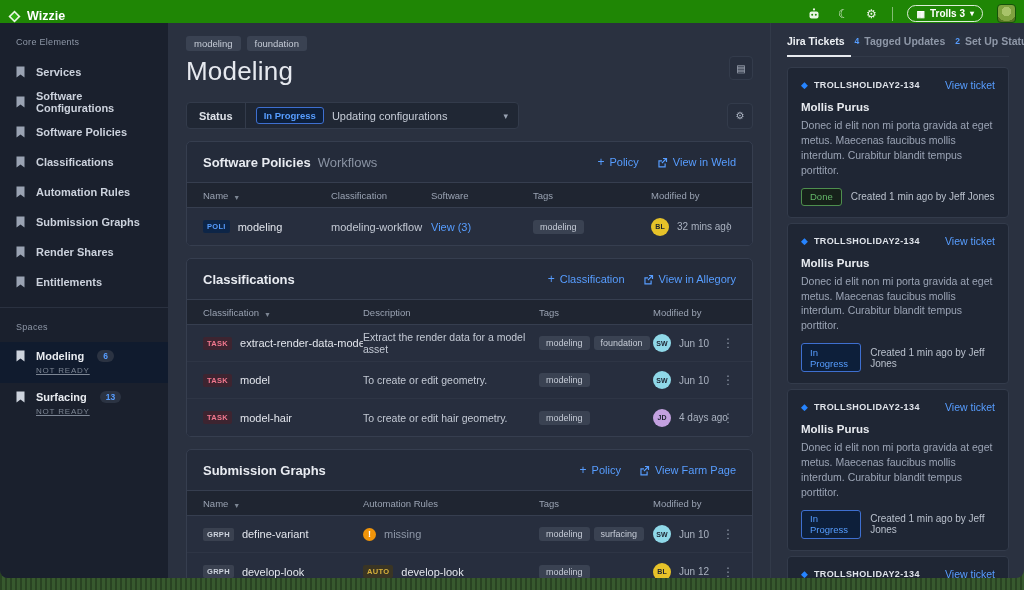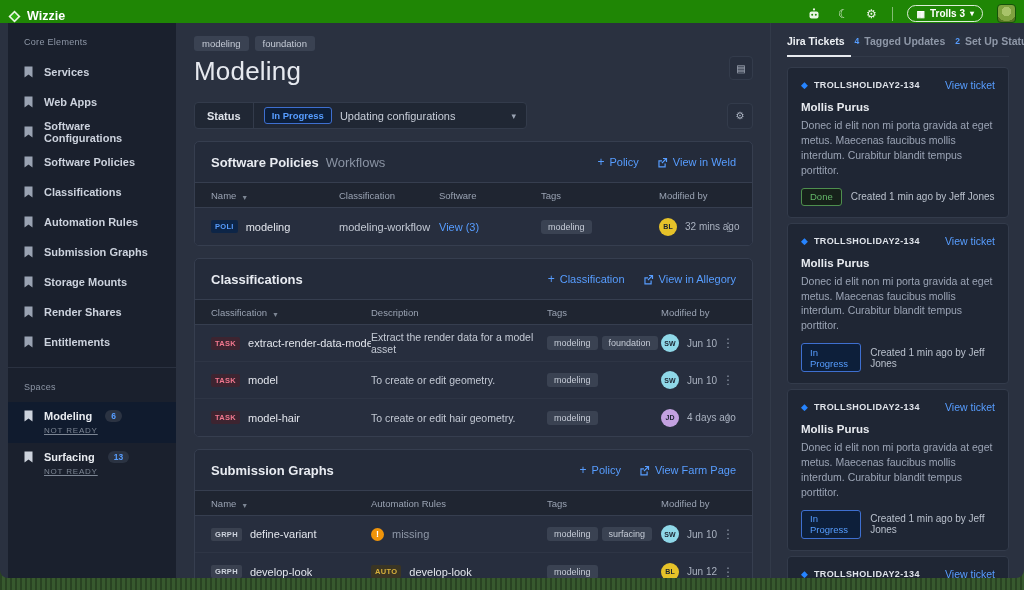--- a/index.html
+++ b/index.html
@@ -19,21 +19,21 @@
   
   .topbar{height:23px;background:var(--topbar);display:flex;align-items:flex-end;padding:0 8px;flex:0 0 23px;}
   .brand{display:flex;align-items:center;gap:6px;color:#fff;font-size:12.5px;font-weight:bold;}
   .topbar-right{margin-left:auto;display:flex;align-items:center;gap:14px;}
   .top-icon{color:#eaf6e4;font-size:12px;line-height:1;cursor:pointer;width:14px;text-align:center;}
   .top-sep{width:1px;height:14px;background:rgba(255,255,255,.45);}
   .team-pill{display:flex;align-items:center;gap:5px;border:1.5px solid rgba(255,255,255,.85);border-radius:10px;height:17px;padding:0 8px;color:#fff;font-size:10px;font-weight:bold;cursor:pointer;}
   .team-pill .g{font-size:9px;} .team-pill .c{font-size:8px;}
   .user-avatar{width:19px;height:19px;border-radius:4px;border:1px solid #14530a;background:radial-gradient(circle at 50% 38%,#a8c36a 0 35%,#7fa23f 36% 70%,#567722 71%);cursor:pointer;}
   
-  .shell{flex:1;display:flex;min-height:0;padding-left:8px;}
+  .shell{flex:1;display:flex;min-height:0;}
   .sidebar{width:168px;flex:0 0 168px;background:var(--sidebar_bg);display:flex;flex-direction:column;overflow:hidden;}
   .side-label{font-size:9px;color:var(--text_dim);padding:14px 16px 10px;letter-spacing:.3px;}
   .side-item{display:flex;align-items:center;gap:11px;height:30px;padding:0 16px;color:#ccd2dd;font-size:11px;font-weight:bold;cursor:pointer;}
   .bm{flex:0 0 9px;color:#9aa3b3;display:flex;}
   .side-divider{height:1px;background:#2a3140;margin-top:10px;}
   .space-item{padding:8px 16px;cursor:pointer;}
   .space-item.active{background:var(--selected_bg);}
   .space-top{display:flex;align-items:center;gap:11px;}
   .space-name{color:#e8ebf0;font-size:11px;font-weight:bold;}
   .count-badge{margin-left:2px;background:#2b3342;color:var(--accent);font-size:8.5px;font-weight:bold;border-radius:8px;padding:1px 6px;}
@@ -152,28 +152,20 @@
             </svg>
           </span>
         <span>Services</span>
       </div>
       <div class="side-item">
         <span class="bm">
             <svg width="9" height="12" viewBox="0 0 9 12">
               <path d="M0.5 0.5h8v11l-4-3-4 3z" fill="#9aa3b3"></path>
             </svg>
           </span>
-        <span>Web Apps</span>
-      </div>
-      <div class="side-item">
-        <span class="bm">
-            <svg width="9" height="12" viewBox="0 0 9 12">
-              <path d="M0.5 0.5h8v11l-4-3-4 3z" fill="#9aa3b3"></path>
-            </svg>
-          </span>
         <span>Software Configurations</span>
       </div>
       <div class="side-item">
         <span class="bm">
             <svg width="9" height="12" viewBox="0 0 9 12">
               <path d="M0.5 0.5h8v11l-4-3-4 3z" fill="#9aa3b3"></path>
             </svg>
           </span>
         <span>Software Policies</span>
       </div>
@@ -193,28 +185,20 @@
           </span>
         <span>Automation Rules</span>
       </div>
       <div class="side-item">
         <span class="bm">
             <svg width="9" height="12" viewBox="0 0 9 12">
               <path d="M0.5 0.5h8v11l-4-3-4 3z" fill="#9aa3b3"></path>
             </svg>
           </span>
         <span>Submission Graphs</span>
-      </div>
-      <div class="side-item">
-        <span class="bm">
-            <svg width="9" height="12" viewBox="0 0 9 12">
-              <path d="M0.5 0.5h8v11l-4-3-4 3z" fill="#9aa3b3"></path>
-            </svg>
-          </span>
-        <span>Storage Mounts</span>
       </div>
       <div class="side-item">
         <span class="bm">
             <svg width="9" height="12" viewBox="0 0 9 12">
               <path d="M0.5 0.5h8v11l-4-3-4 3z" fill="#9aa3b3"></path>
             </svg>
           </span>
         <span>Render Shares</span>
       </div>
       <div class="side-item">

